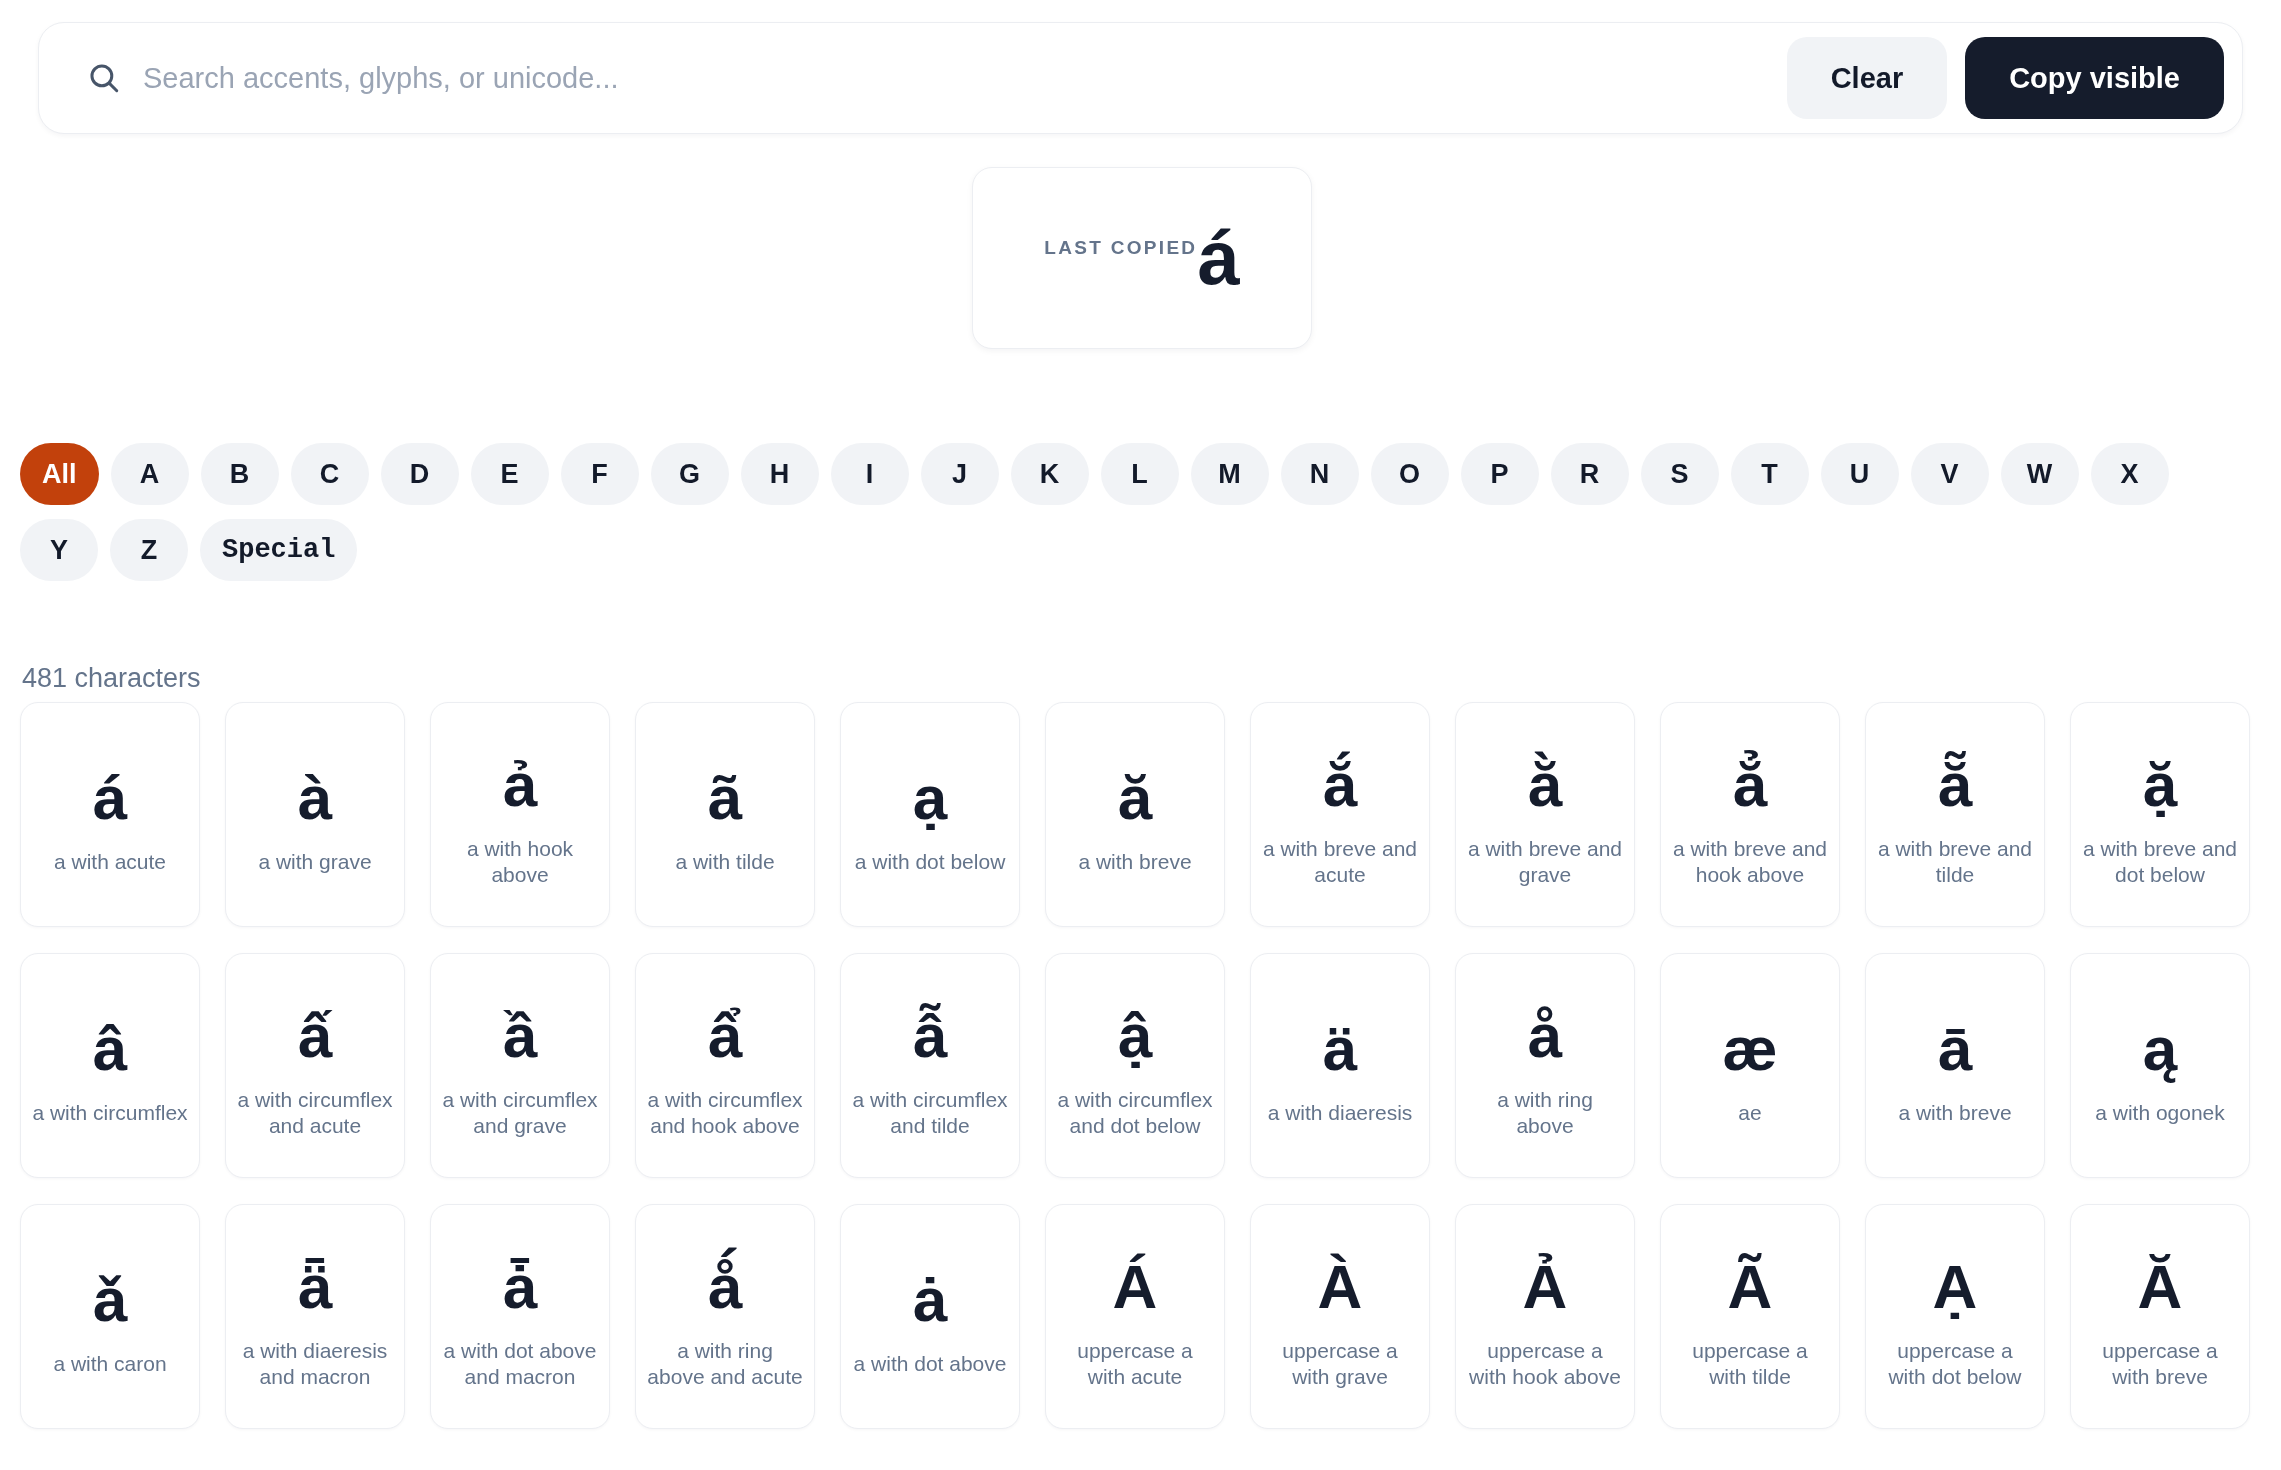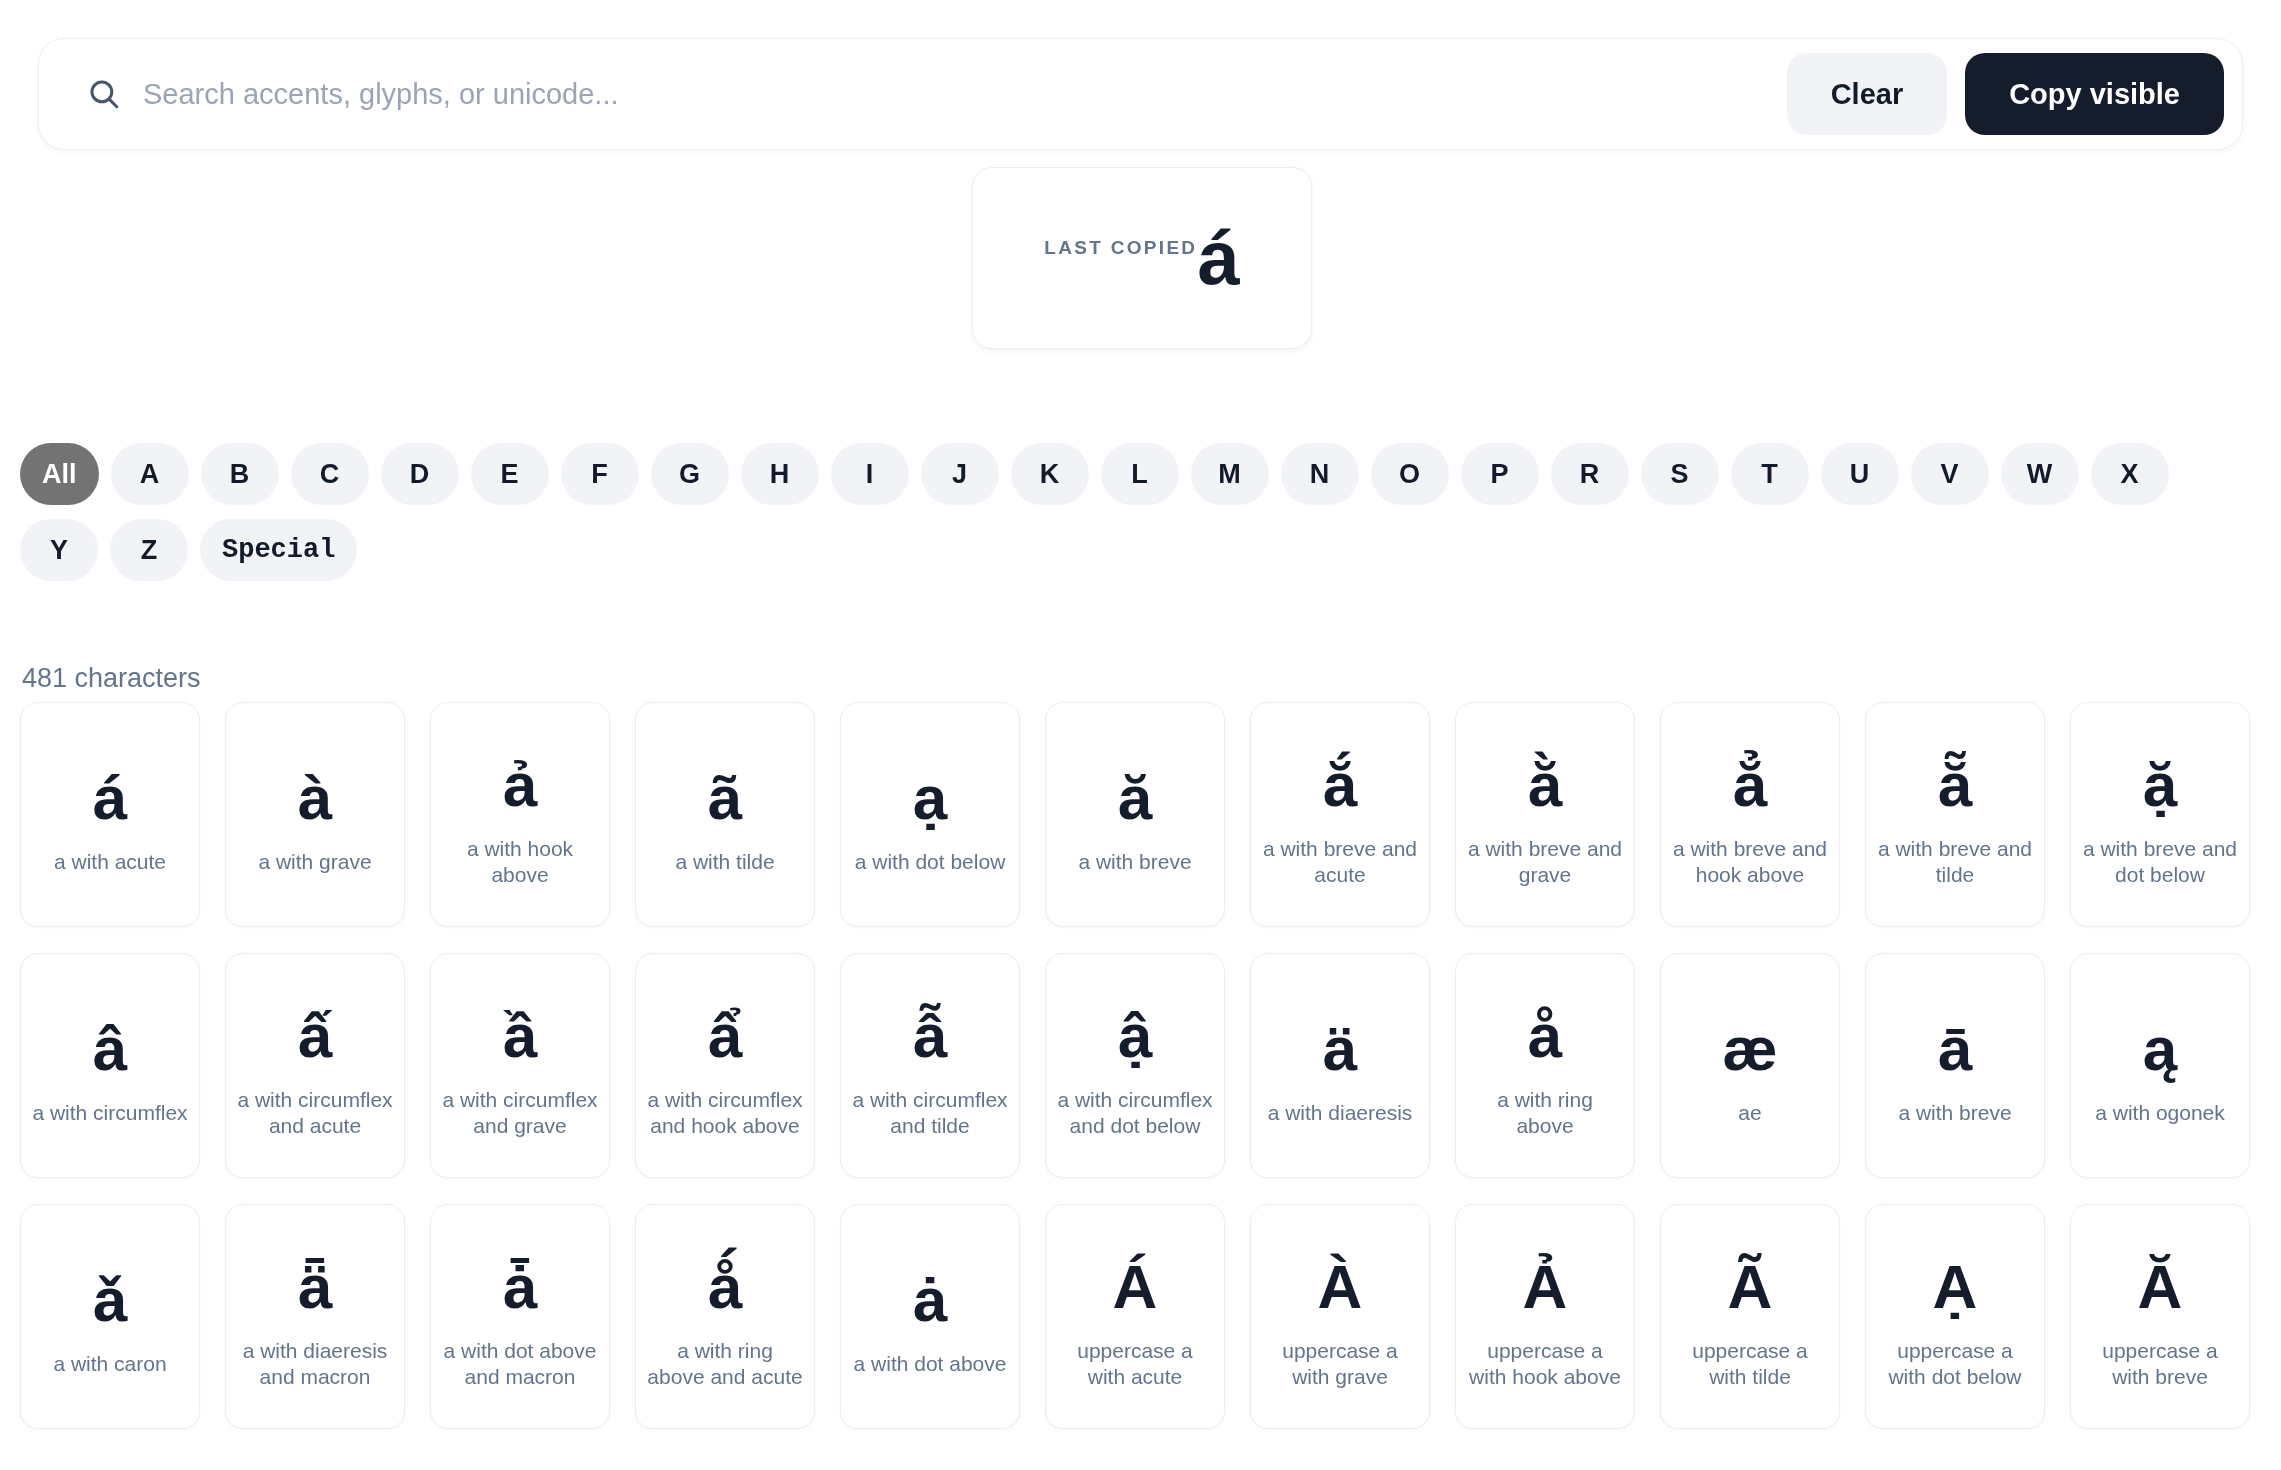--- a/index.html
+++ b/index.html
@@ -8,21 +8,21 @@
     height: 1470px;
     background: #ffffff;
     font-family: "Liberation Sans", sans-serif;
     overflow: hidden;
   }
   .page { width: 2281px; height: 1470px; position: relative; }
 
   
   .searchbar {
     position: absolute;
-    left: 38px; top: 38px;
+    left: 38px; top: 22px;
     width: 2205px; height: 112px;
     background: #ffffff;
     border: 1.5px solid #eceef2;
     border-radius: 26px;
     box-shadow: 0 2px 5px rgba(15,23,42,0.045);
     display: flex;
     align-items: center;
     padding: 0 18px 0 48px;
   }
   .search-icon { width: 34px; height: 34px; flex: none; color: #475569; margin-right: 22px; }
@@ -88,21 +88,21 @@
     min-width: 78px; height: 62px;
     padding: 0 22px;
     border-radius: 31px;
     background: #f1f3f6;
     color: #131a2a;
     font-size: 27px; font-weight: bold;
     display: flex; align-items: center; justify-content: center;
     cursor: pointer; border: none;
     font-family: "Liberation Sans", sans-serif;
   }
-  .chip.active { background: #737373; color: #ffffff; }
+  .chip.active { background: #c2410c; color: #ffffff; }
   .chip.wide { min-width: 136px; font-family: Liberation Mono, monospace; }
 
   
   .count {
     position: absolute;
     left: 22px; top: 630px;
     font-size: 27px; color: #64748b; margin-top: 33px;
   }
 
   

